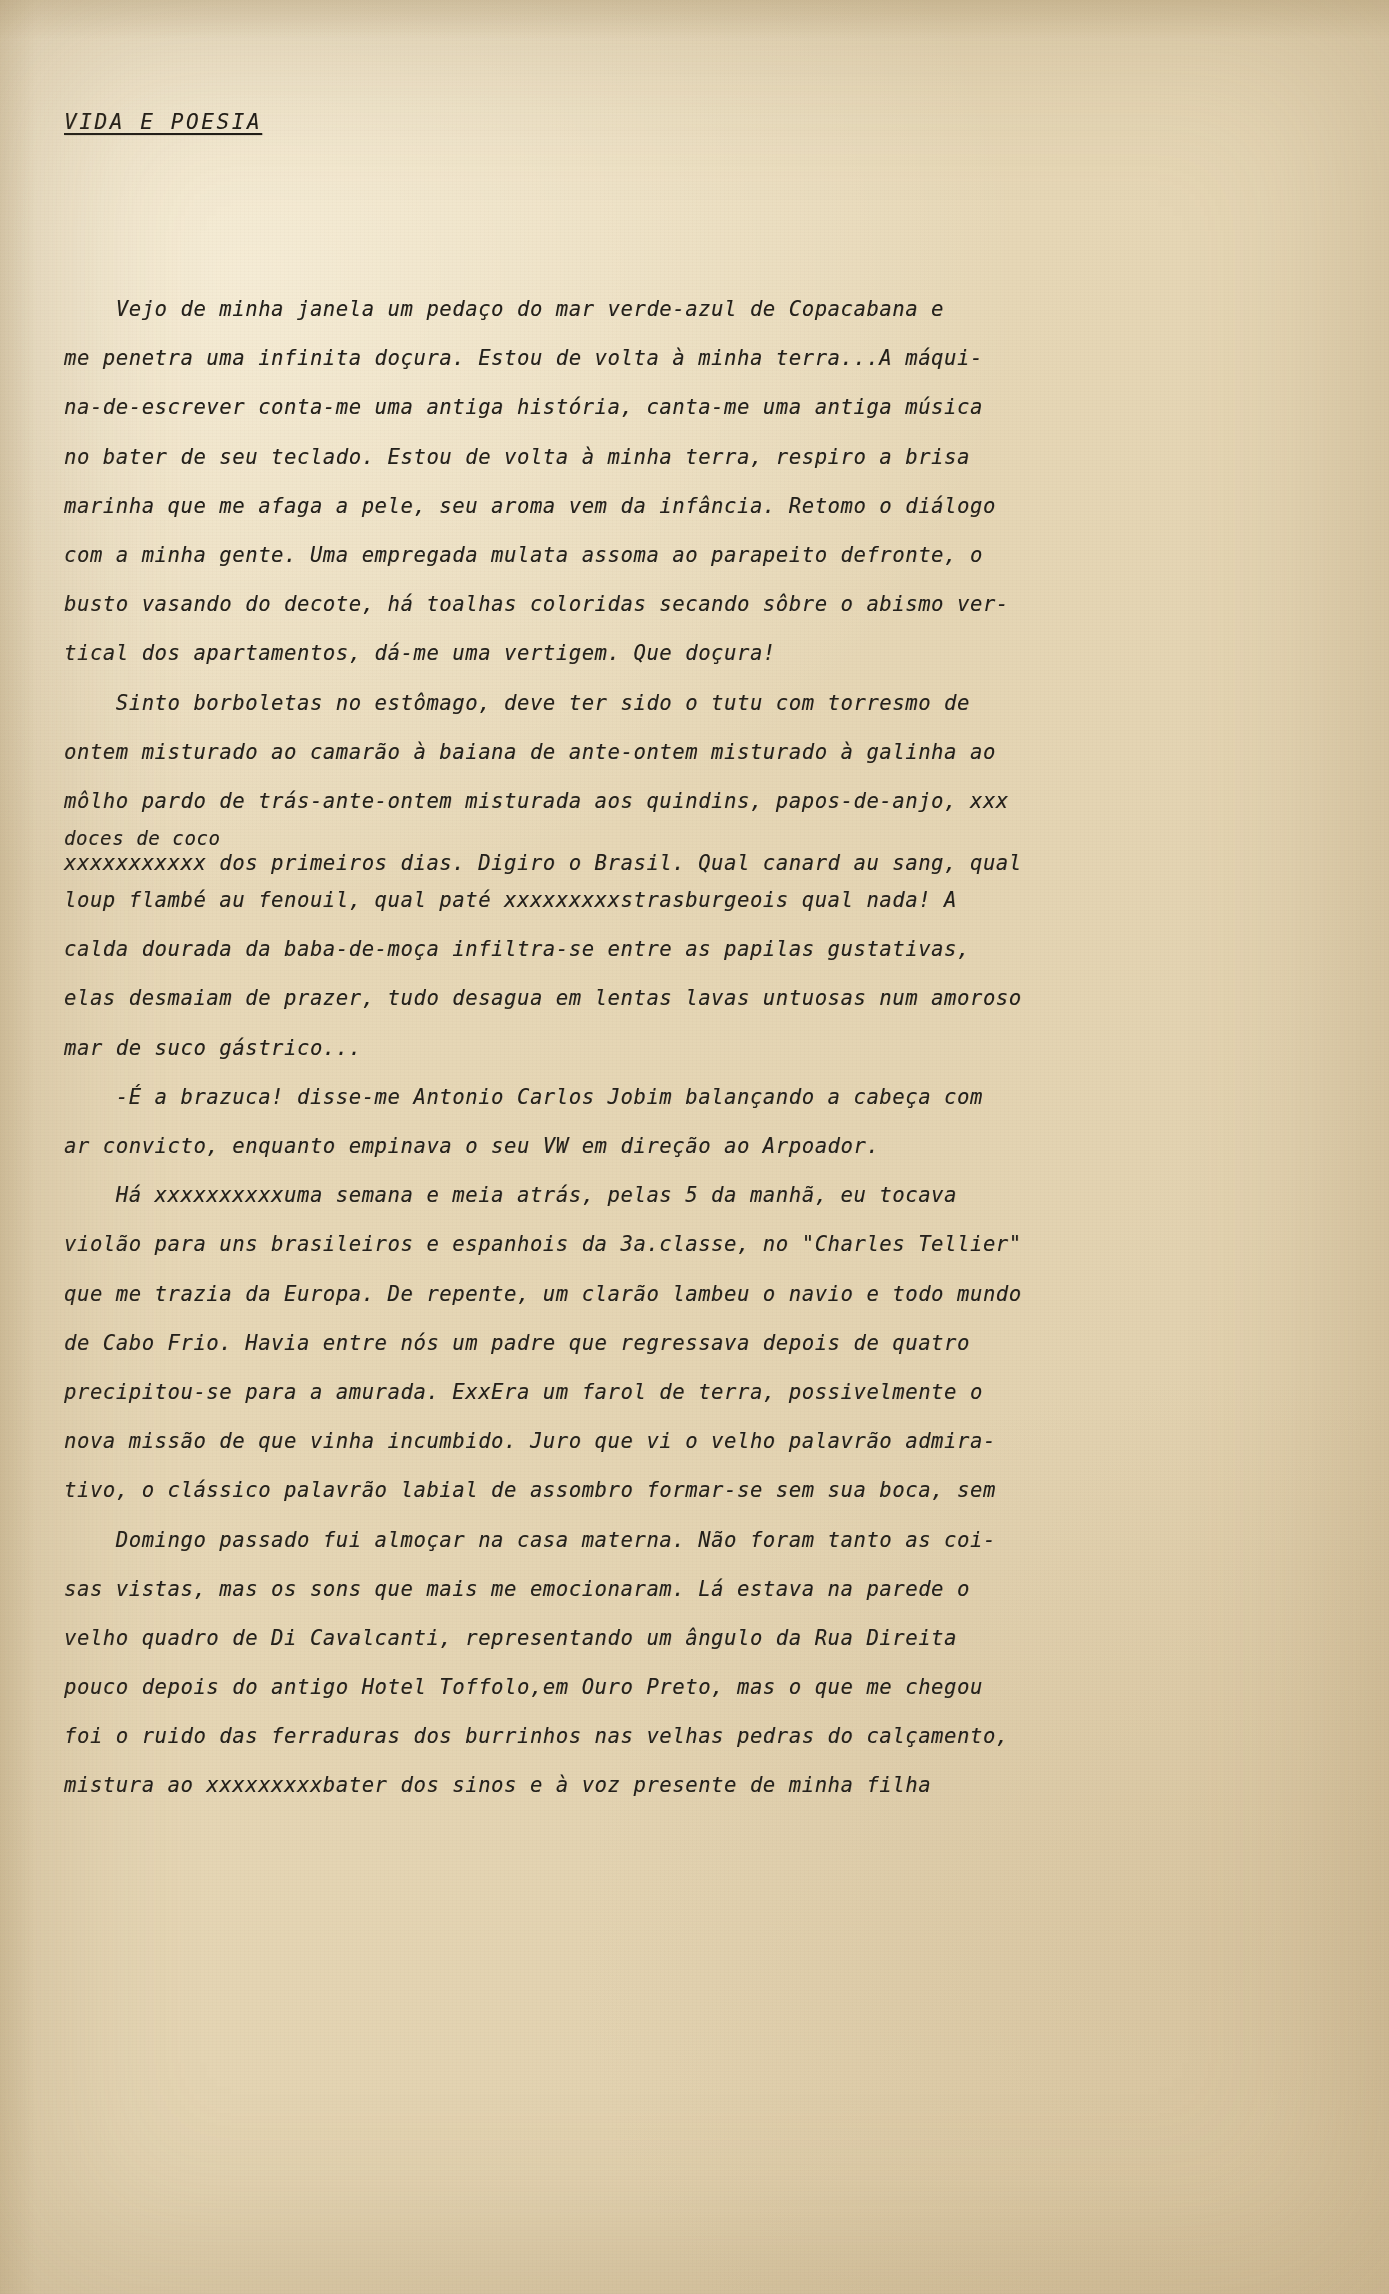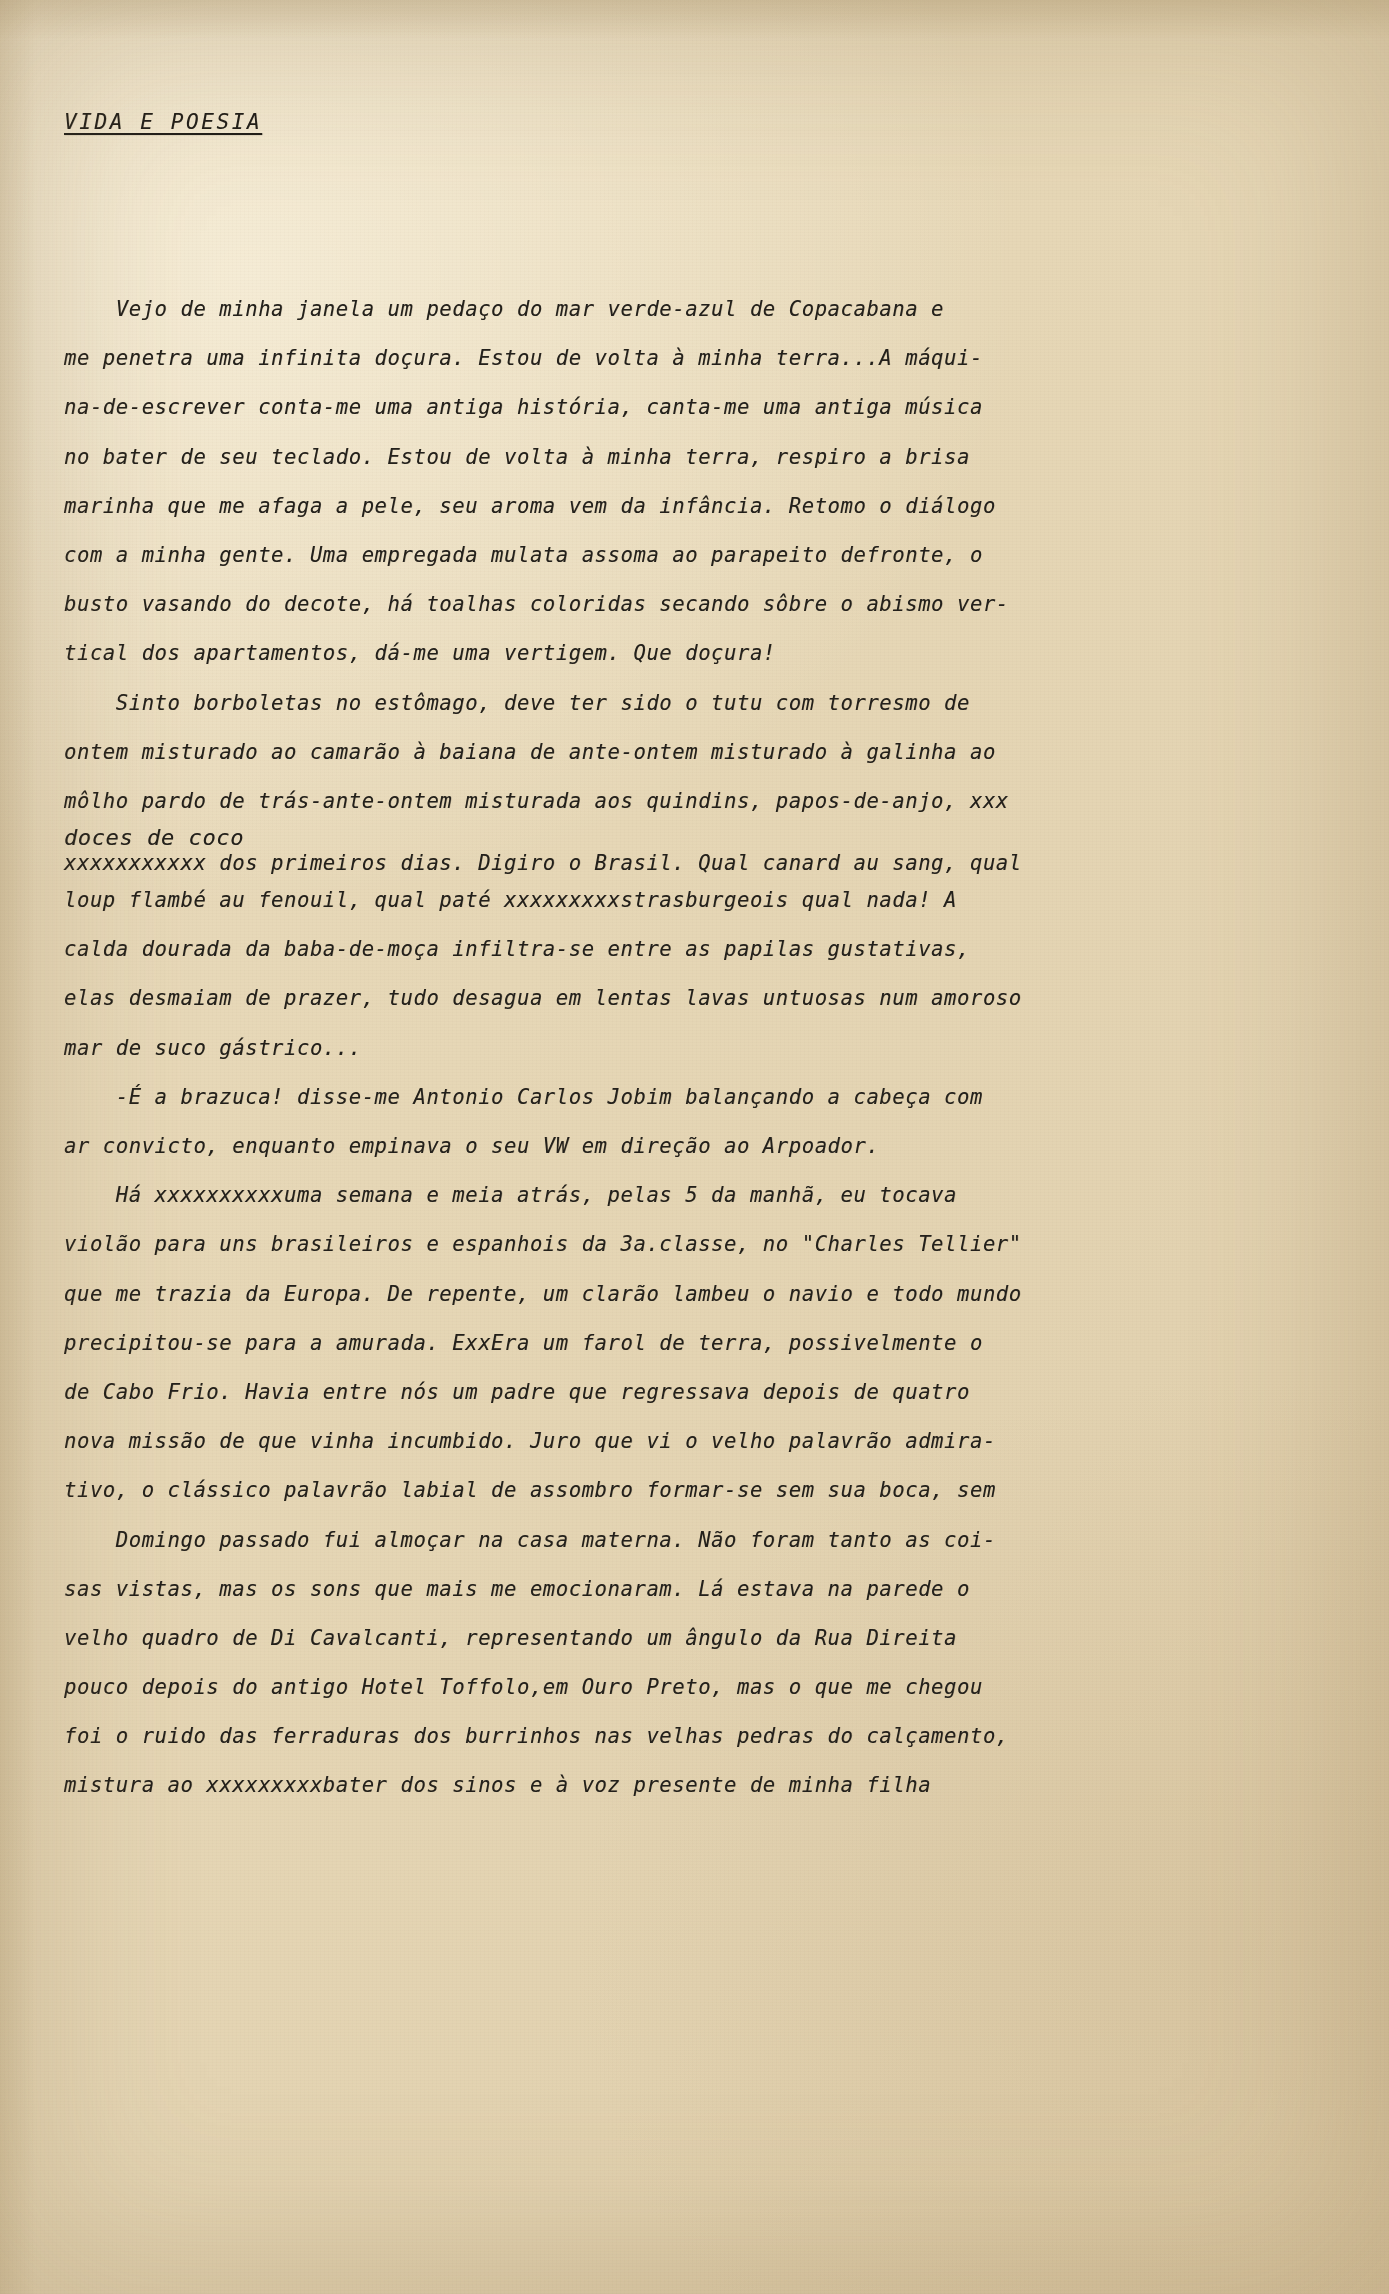--- a/index.html
+++ b/index.html
@@ -111,39 +111,39 @@
       <span class="line">marinha que me afaga a pele, seu aroma vem da infância. Retomo o diálogo</span>
       <span class="line">com a minha gente. Uma empregada mulata assoma ao parapeito defronte, o</span>
       <span class="line">busto vasando do decote, há toalhas coloridas secando sôbre o abismo ver-</span>
       <span class="line">tical dos apartamentos, dá-me uma vertigem. Que doçura!</span>
     </div>
 
     <div class="para">
       <span class="line">    Sinto borboletas no estômago, deve ter sido o tutu com torresmo de</span>
       <span class="line">ontem misturado ao camarão à baiana de ante-ontem misturado à galinha ao</span>
       <span class="line">môlho pardo de trás-ante-ontem misturada aos quindins, papos-de-anjo, xxx</span>
-      <span class="line" style="height:24px;line-height:24px;font-size:22px;margin-left:0px;">doces de coco</span>
+      <span class="line" style="height:24px;line-height:24px;font-size:19px;margin-left:0px;">doces de coco</span>
       <span class="line" style="height:26px;line-height:26px;">xxxxxxxxxxx dos primeiros dias. Digiro o Brasil. Qual canard au sang, qual</span>
       <span class="line">loup flambé au fenouil, qual paté xxxxxxxxxstrasburgeois qual nada! A</span>
       <span class="line">calda dourada da baba-de-moça infiltra-se entre as papilas gustativas,</span>
       <span class="line">elas desmaiam de prazer, tudo desagua em lentas lavas untuosas num amoroso</span>
       <span class="line">mar de suco gástrico...</span>
     </div>
 
     <div class="para">
       <span class="line">    -É a brazuca! disse-me Antonio Carlos Jobim balançando a cabeça com</span>
       <span class="line">ar convicto, enquanto empinava o seu VW em direção ao Arpoador.</span>
     </div>
 
     <div class="para">
       <span class="line">    Há xxxxxxxxxxuma semana e meia atrás, pelas 5 da manhã, eu tocava</span>
       <span class="line">violão para uns brasileiros e espanhois da 3a.classe, no "Charles Tellier"</span>
       <span class="line">que me trazia da Europa. De repente, um clarão lambeu o navio e todo mundo</span>
+      <span class="line">de Cabo Frio. Havia entre nós um padre que regressava depois de quatro</span>
       <span class="line">precipitou-se para a amurada. ExxEra um farol de terra, possivelmente o</span>
-      <span class="line">de Cabo Frio. Havia entre nós um padre que regressava depois de quatro</span>
       <span class="line">nova missão de que vinha incumbido. Juro que vi o velho palavrão admira-</span>
       <span class="line">tivo, o clássico palavrão labial de assombro formar-se sem sua boca, sem</span>
     </div>
 
     <div class="para">
       <span class="line">    Domingo passado fui almoçar na casa materna. Não foram tanto as coi-</span>
       <span class="line">sas vistas, mas os sons que mais me emocionaram. Lá estava na parede o</span>
       <span class="line">velho quadro de Di Cavalcanti, representando um ângulo da Rua Direita</span>
       <span class="line">pouco depois do antigo Hotel Toffolo,em Ouro Preto, mas o que me chegou</span>
       <span class="line">foi o ruido das ferraduras dos burrinhos nas velhas pedras do calçamento,</span>

